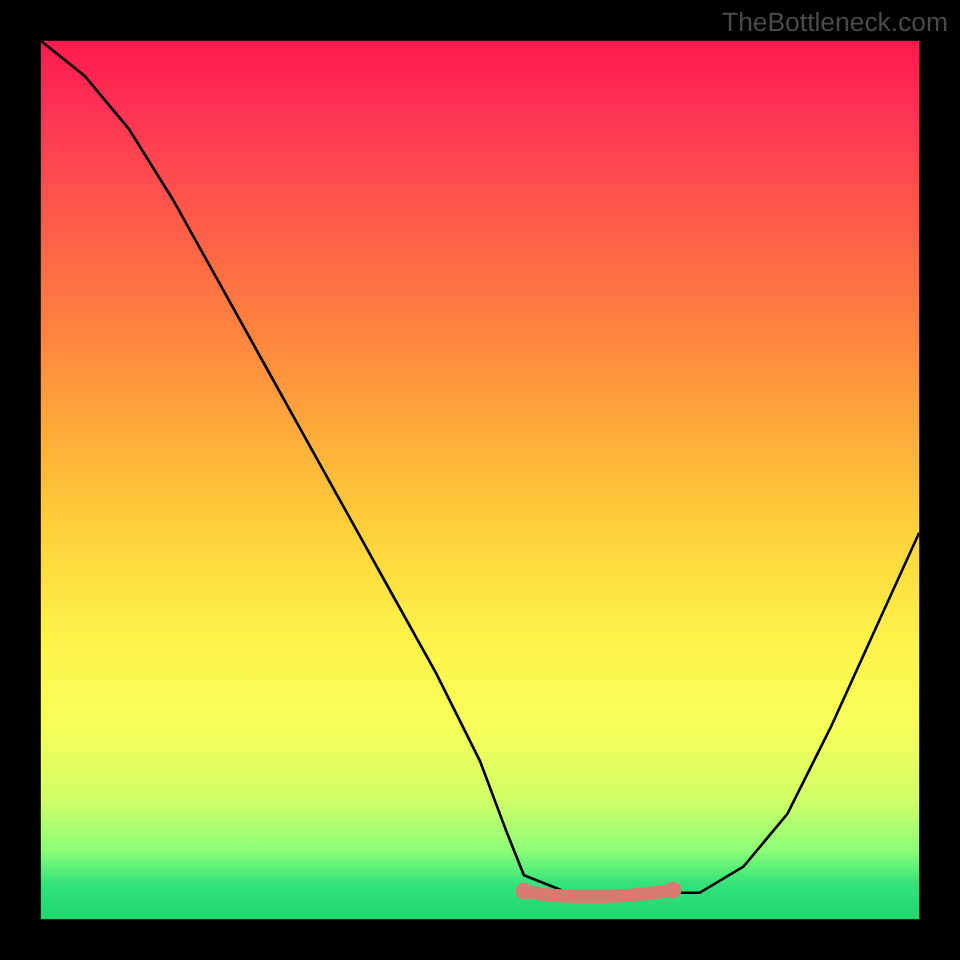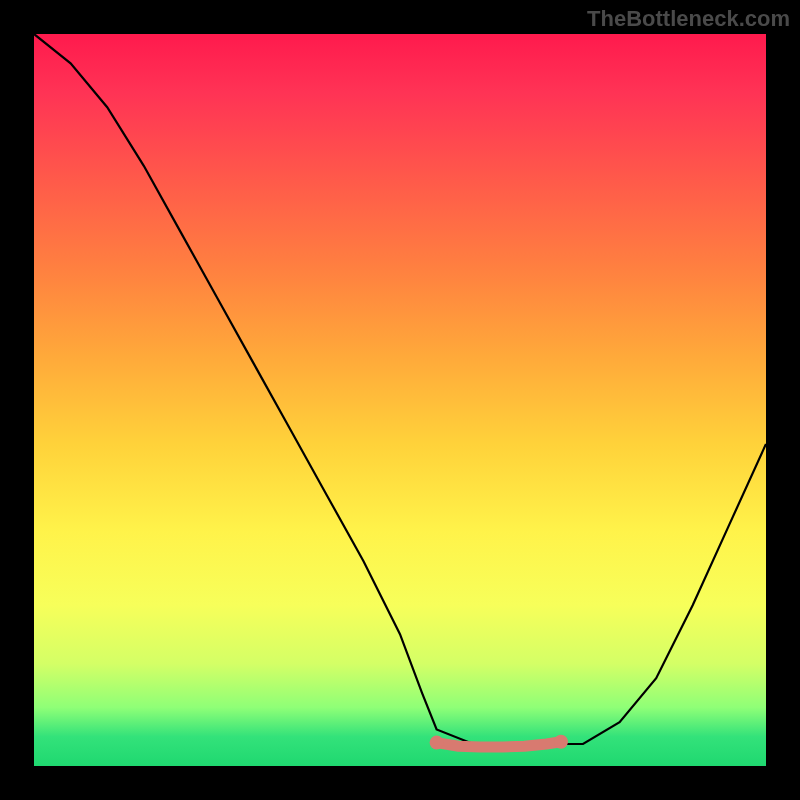--- a/index.html
+++ b/index.html
@@ -10,21 +10,21 @@
     height: 800px;
     position: relative;
     font-family: Arial, Helvetica, sans-serif;
   }
   .watermark {
     position: absolute;
     top: 6px;
     right: 10px;
     color: #4a4a4a;
     font-size: 22px;
-    font-weight: bold;
+    font-weight: normal;
     z-index: 10;
   }
   .plot-area {
     position: absolute;
     left: 34px;
     top: 34px;
     width: 732px;
     height: 732px;
     background: linear-gradient(to bottom,
       #ff1a4d 0%,

